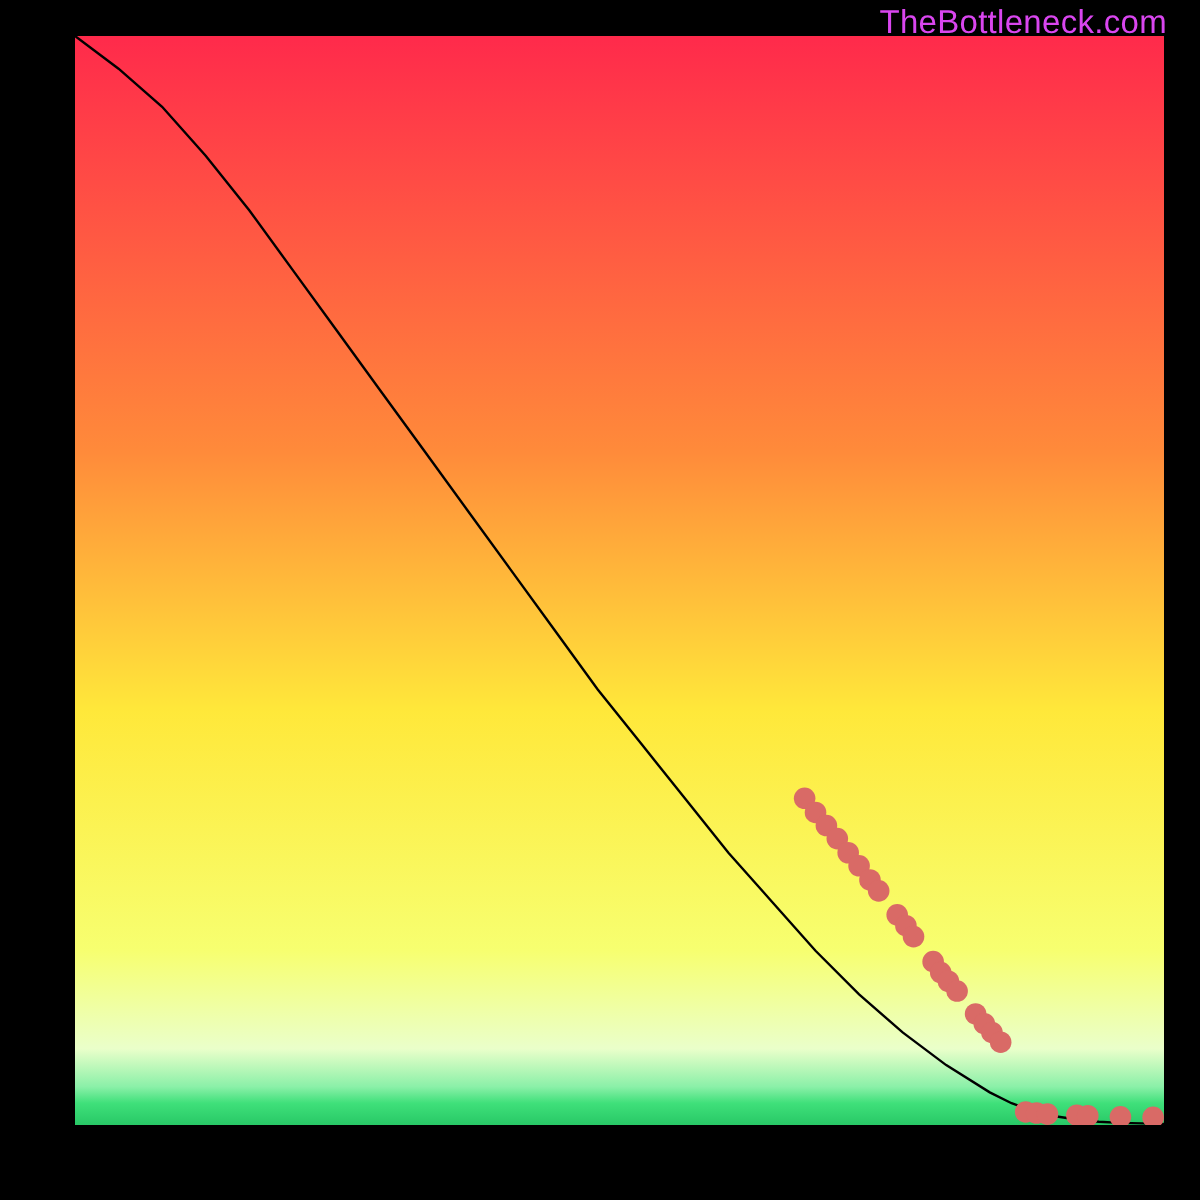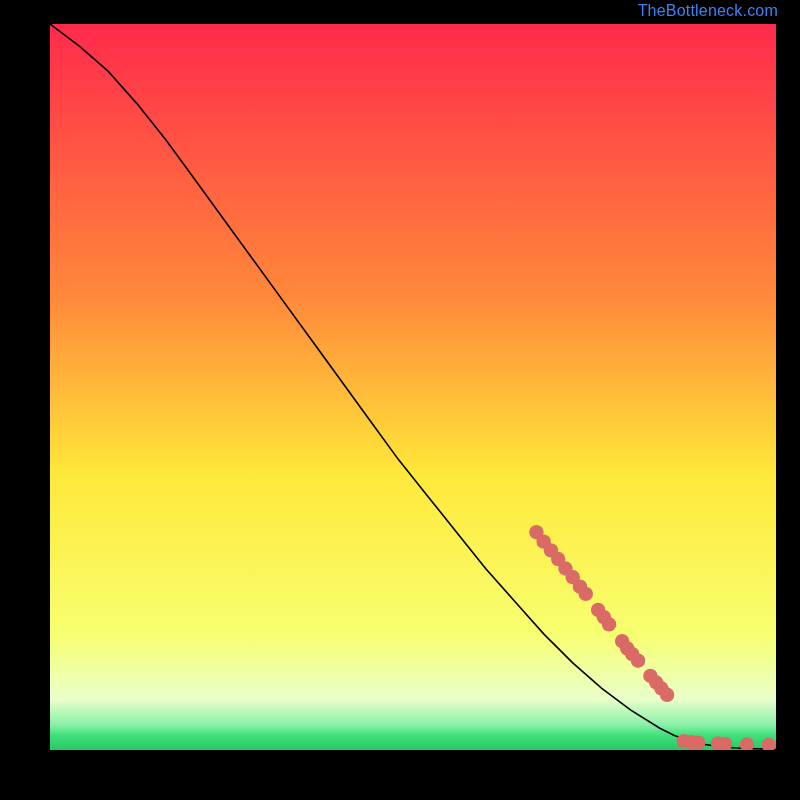--- a/index.html
+++ b/index.html
@@ -21,22 +21,22 @@
     position: absolute;
     left: 50px;
     top: 24px;
     width: 726px;
     height: 726px;
   }
   .watermark {
     position: absolute;
     top: 2px;
     right: 22px;
-    color: #3b82f6;
-    font-size: 16px;
+    color: #d946ef;
+    font-size: 22px;
     font-weight: 500;
     letter-spacing: 0.2px;
     user-select: none;
   }
 </style>
 </head>
 <body>
 
 <div class="frame">
   <div class="watermark">TheBottleneck.com</div>

